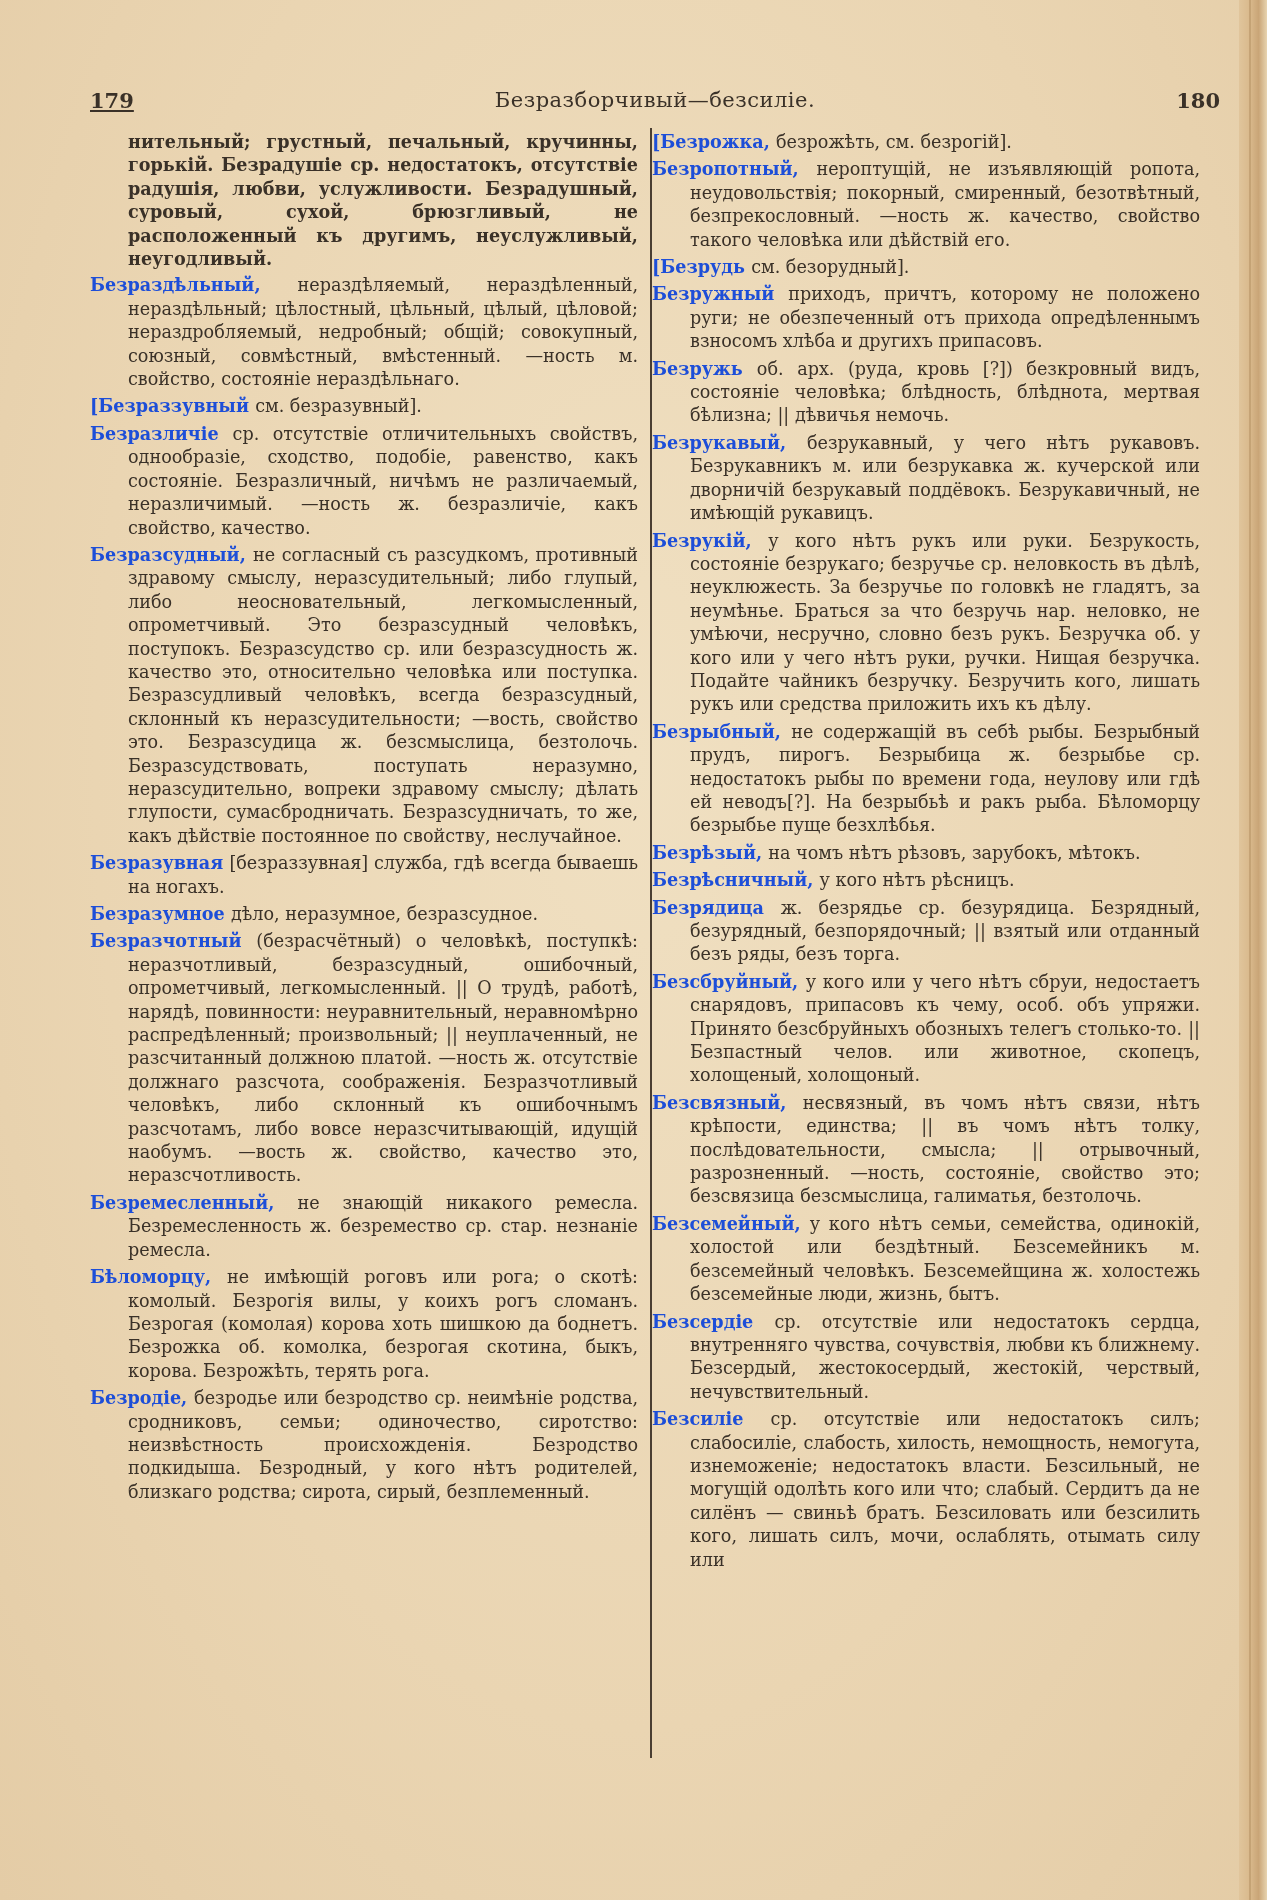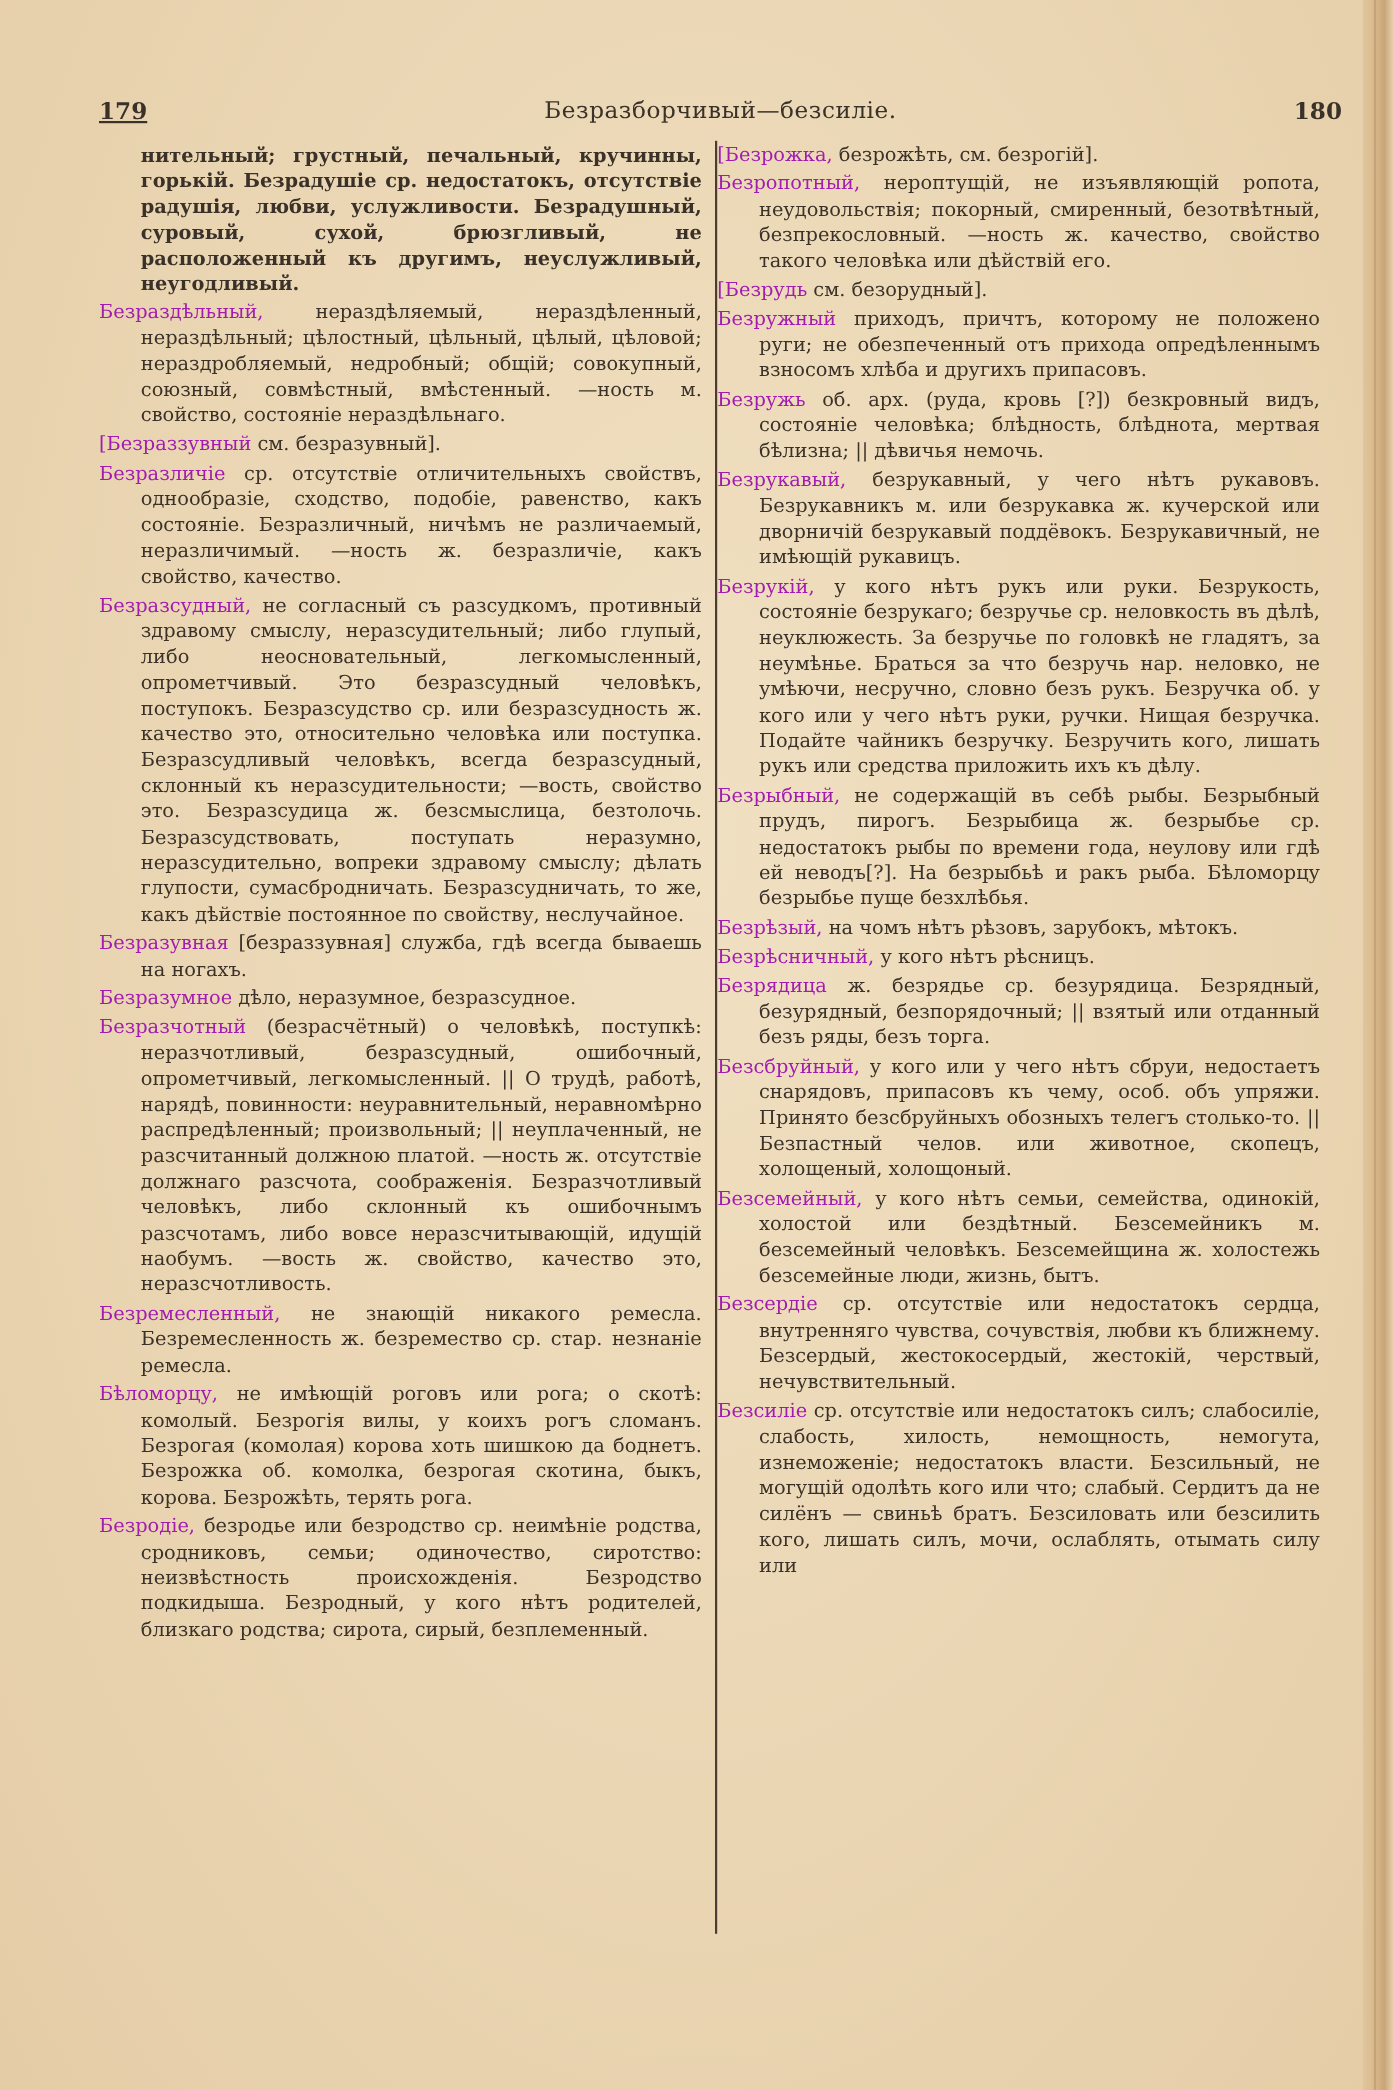--- a/index.html
+++ b/index.html
@@ -34,21 +34,21 @@
     font-size:17.6px; line-height:23.4px;
     text-align:justify;
   }
   .col-left { left:90px; }
   .col-right { left:652px; }
   .divider {
     position:absolute; left:650px; top:128px; width:2px; height:1630px;
     background:#4a3e32;
   }
   .entry { margin:0 0 3px 0; padding-left:38px; text-indent:-38px; }
-  .hw { font-weight:normal; color:#a21caf; }
+  .hw { font-weight:bold; color:#1d4ed8; }
 </style>
 </head>
 <body>
 
 <div class="page"></div>
 <div class="edge"></div>
 
 <div class="header">
   <span class="pnum-left">179</span>
   <span class="running-title">Безразборчивый—безсиліе.</span>
@@ -76,16 +76,17 @@
     <p class="entry"><span class="hw">[Безрудь </span><span>см. безорудный].</span></p>
     <p class="entry"><span class="hw">Безружный </span><span>приходъ, причтъ, которому не положено руги; не обезпеченный отъ прихода опредѣленнымъ взносомъ хлѣба и другихъ припасовъ.</span></p>
     <p class="entry"><span class="hw">Безружь </span><span>об. арх. (руда, кровь [?]) безкровный видъ, состояніе человѣка; блѣдность, блѣднота, мертвая бѣлизна; || дѣвичья немочь.</span></p>
     <p class="entry"><span class="hw">Безрукавый, </span><span>безрукавный, у чего нѣтъ рукавовъ. Безрукавникъ м. или безрукавка ж. кучерской или дворничій безрукавый поддёвокъ. Безрукавичный, не имѣющій рукавицъ.</span></p>
     <p class="entry"><span class="hw">Безрукій, </span><span>у кого нѣтъ рукъ или руки. Безрукость, состояніе безрукаго; безручье ср. неловкость въ дѣлѣ, неуклюжесть. За безручье по головкѣ не гладятъ, за неумѣнье. Браться за что безручь нар. неловко, не умѣючи, несручно, словно безъ рукъ. Безручка об. у кого или у чего нѣтъ руки, ручки. Нищая безручка. Подайте чайникъ безручку. Безручить кого, лишать рукъ или средства приложить ихъ къ дѣлу.</span></p>
     <p class="entry"><span class="hw">Безрыбный, </span><span>не содержащій въ себѣ рыбы. Безрыбный прудъ, пирогъ. Безрыбица ж. безрыбье ср. недостатокъ рыбы по времени года, неулову или гдѣ ей неводъ[?]. На безрыбьѣ и ракъ рыба. Бѣломорцу безрыбье пуще безхлѣбья.</span></p>
     <p class="entry"><span class="hw">Безрѣзый, </span><span>на чомъ нѣтъ рѣзовъ, зарубокъ, мѣтокъ.</span></p>
     <p class="entry"><span class="hw">Безрѣсничный, </span><span>у кого нѣтъ рѣсницъ.</span></p>
     <p class="entry"><span class="hw">Безрядица </span><span>ж. безрядье ср. безурядица. Безрядный, безурядный, безпорядочный; || взятый или отданный безъ ряды, безъ торга.</span></p>
     <p class="entry"><span class="hw">Безсбруйный, </span><span>у кого или у чего нѣтъ сбруи, недостаетъ снарядовъ, припасовъ къ чему, особ. объ упряжи. Принято безсбруйныхъ обозныхъ телегъ столько-то. || Безпастный челов. или животное, скопецъ, холощеный, холощоный.</span></p>
+    <p class="entry"><span class="hw">Безсвязный, </span><span>несвязный, въ чомъ нѣтъ связи, нѣтъ крѣпости, единства; || въ чомъ нѣтъ толку, послѣдовательности, смысла; || отрывочный, разрозненный. —ность, состояніе, свойство это; безсвязица безсмыслица, галиматья, безтолочь.</span></p>
     <p class="entry"><span class="hw">Безсемейный, </span><span>у кого нѣтъ семьи, семейства, одинокій, холостой или бездѣтный. Безсемейникъ м. безсемейный человѣкъ. Безсемейщина ж. холостежь безсемейные люди, жизнь, бытъ.</span></p>
     <p class="entry"><span class="hw">Безсердіе </span><span>ср. отсутствіе или недостатокъ сердца, внутренняго чувства, сочувствія, любви къ ближнему. Безсердый, жестокосердый, жестокій, черствый, нечувствительный.</span></p>
     <p class="entry"><span class="hw">Безсиліе </span><span>ср. отсутствіе или недостатокъ силъ; слабосиліе, слабость, хилость, немощность, немогута, изнеможеніе; недостатокъ власти. Безсильный, не могущій одолѣть кого или что; слабый. Сердитъ да не силёнъ — свиньѣ братъ. Безсиловать или безсилить кого, лишать силъ, мочи, ослаблять, отымать силу или</span></p>
   </div>
 
 </body></html>

